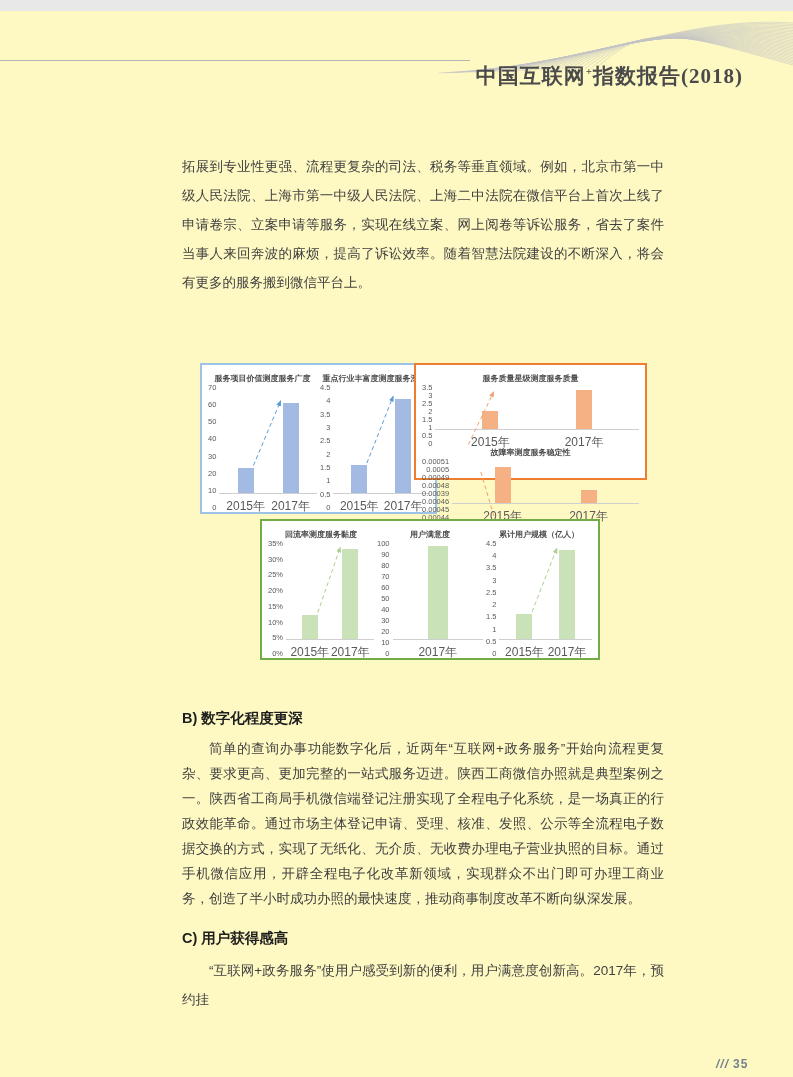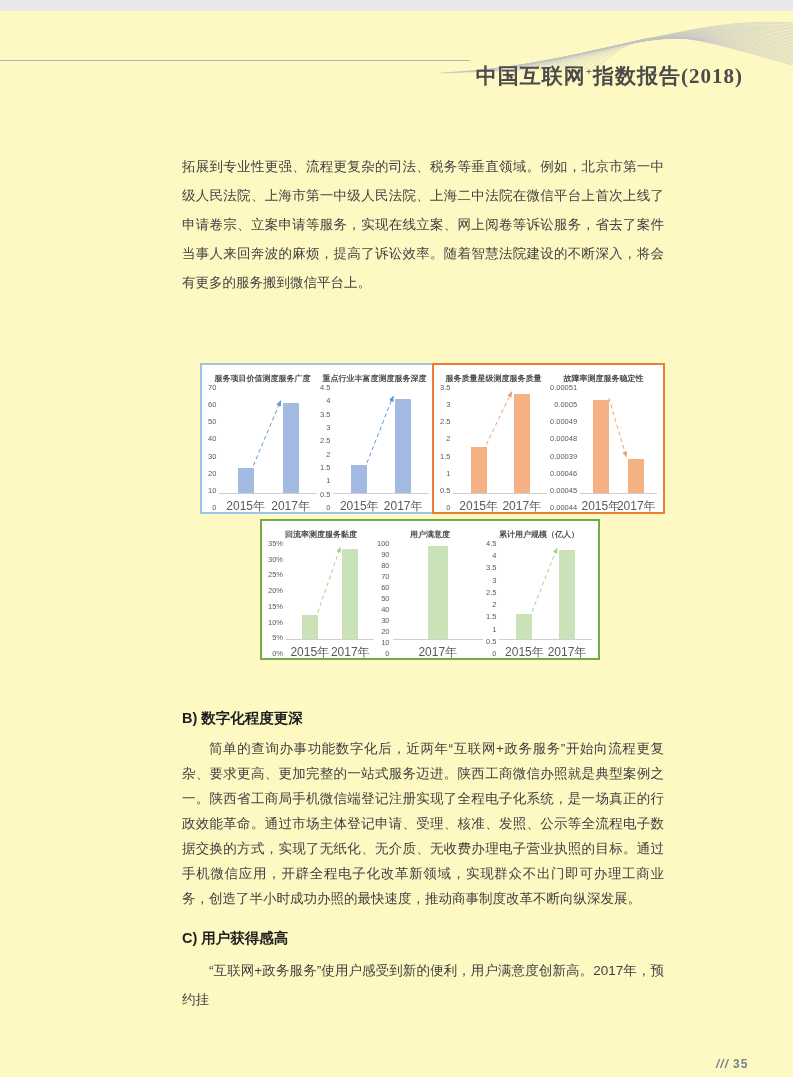--- a/index.html
+++ b/index.html
@@ -49,21 +49,21 @@
   }
   .figure-title { margin-left:17px; font-size:16px; color:#3a3a3a; letter-spacing:0.5px; }
 
   
   .figure-charts { position:absolute; left:0; top:352px; width:793px; height:300px; }
   .panel {
     position:absolute; background:#fff; display:flex; gap:3px;
     padding:8px 6px 4px 6px; border:2px solid #ccc;
   }
   .panel-blue   { left:200px; top:0;     width:237px; height:151px; }
-  .panel-orange { left:432px; top:0;     width:233px; height:151px; }
+  .panel-orange { left:414px; top:0;     width:233px; height:117px;flex-direction:column; }
   .panel-green  { left:260px; top:156px; width:340px; height:141px;justify-content:space-between; }
   .chart { flex:1; display:flex; flex-direction:column; min-width:0; }
   .chart-title {
     font-size:8px; font-weight:bold; color:#4d4d4d; text-align:center;
     white-space:nowrap; overflow:hidden; margin-bottom:4px; flex:0 0 auto;
   }
   .chart-body { flex:1; display:flex; min-height:0; }
   .yaxis {
     display:flex; flex-direction:column; justify-content:space-between; align-items:flex-end;
     padding-right:3px; font-size:7.5px; color:#595959; margin:-4px 0; flex:0 0 auto;

